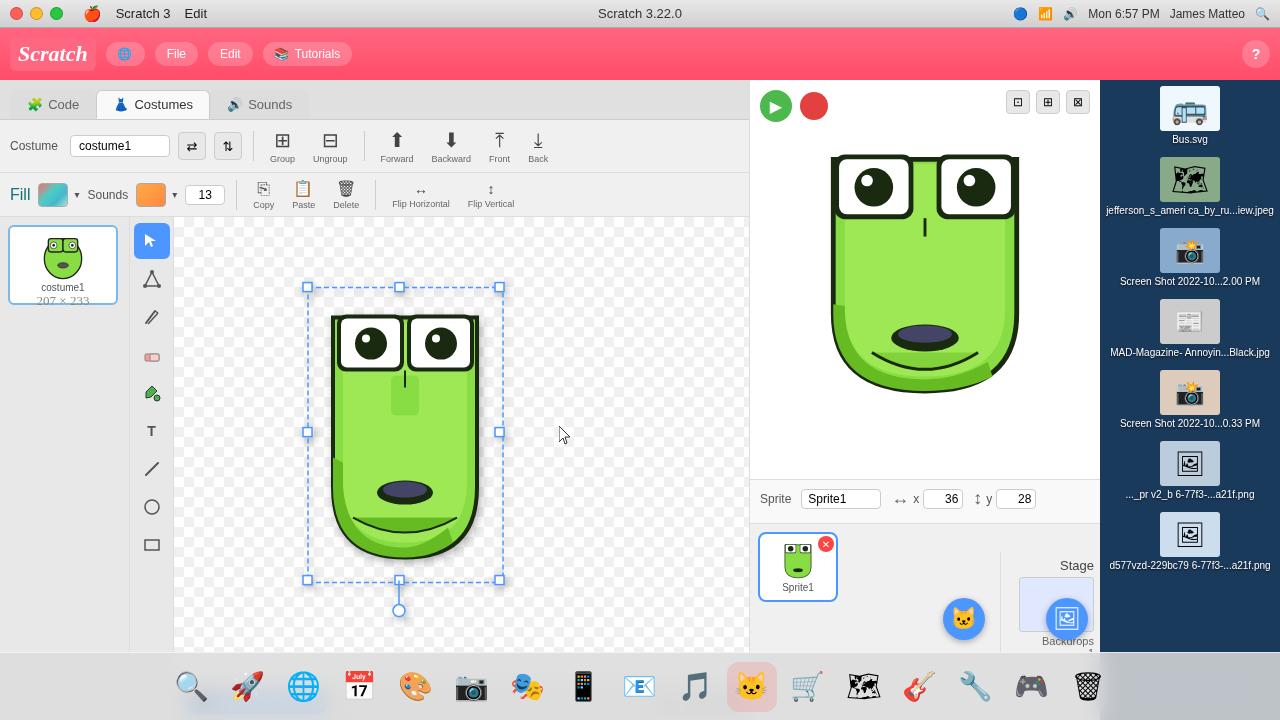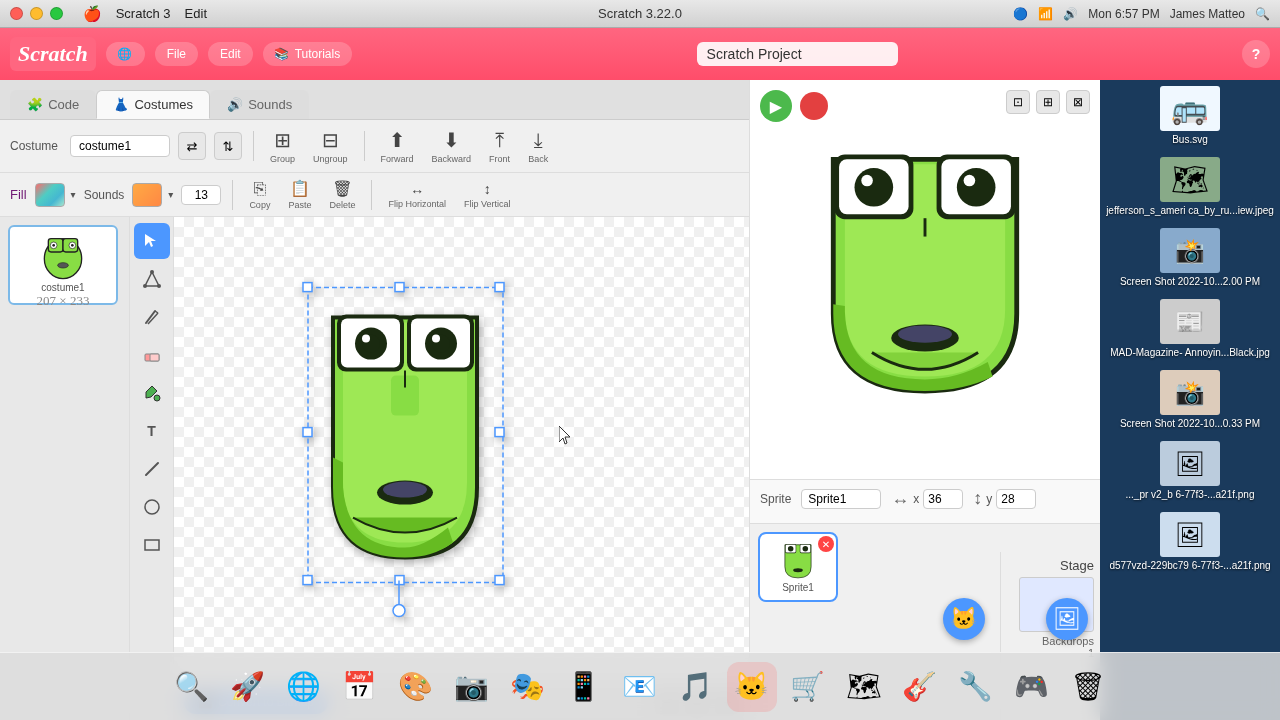--- a/index.html
+++ b/index.html
@@ -210,21 +210,21 @@
 
     
     .fill-row {
       display: flex;
       align-items: center;
       padding: 4px 10px;
       gap: 8px;
       border-bottom: 1px solid #ddd;
       background: #f0f0f0;
     }
-    .fill-label { font-size: 13px; color: #701a75; }
+    .fill-label { font-size: 16px; color: #0f766e; }
     .color-btn {
       width: 30px; height: 24px;
       border-radius: 4px;
       border: 1px solid #aaa;
       cursor: pointer;
       background: linear-gradient(45deg, #ff6b6b, #4ecdc4, #45b7d1, #a8e6cf);
       display: flex; align-items: center; justify-content: center;
     }
     .color-dropdown-arrow { font-size: 10px; color: #555; margin-left: -2px; }
     .outline-label { font-size: 12px; color: #555; }
@@ -458,21 +458,21 @@
       display: flex;
       align-items: center;
       gap: 4px;
     }
     .coord-input {
       width: 40px;
       border: 1px solid #ccc;
       border-radius: 4px;
       padding: 2px 4px;
       font-size: 12px;
-      text-align: left;
+      text-align: right;
     }
     .show-row {
       display: flex;
       align-items: center;
       gap: 8px;
     }
     .eye-btn {
       width: 26px; height: 26px;
       border: 2px solid #ccc;
       border-radius: 50%;
@@ -665,21 +665,20 @@
     <button class="toolbar-btn">
       <span>🌐</span>
     </button>
     <button class="toolbar-btn">File</button>
     <button class="toolbar-btn">Edit</button>
     <button class="toolbar-btn">
       <span>📚</span>
       <span>Tutorials</span>
     </button>
     <div class="toolbar-spacer"></div>
-    <input class="project-name-input" value="Scratch Project" style="">
     <div class="toolbar-spacer"></div>
     <button class="help-btn">?</button>
   </div>
 
   <div class="main-content">
 
     <div class="left-panel">
 
       <div class="tabs-row">
         <div class="tab inactive">

